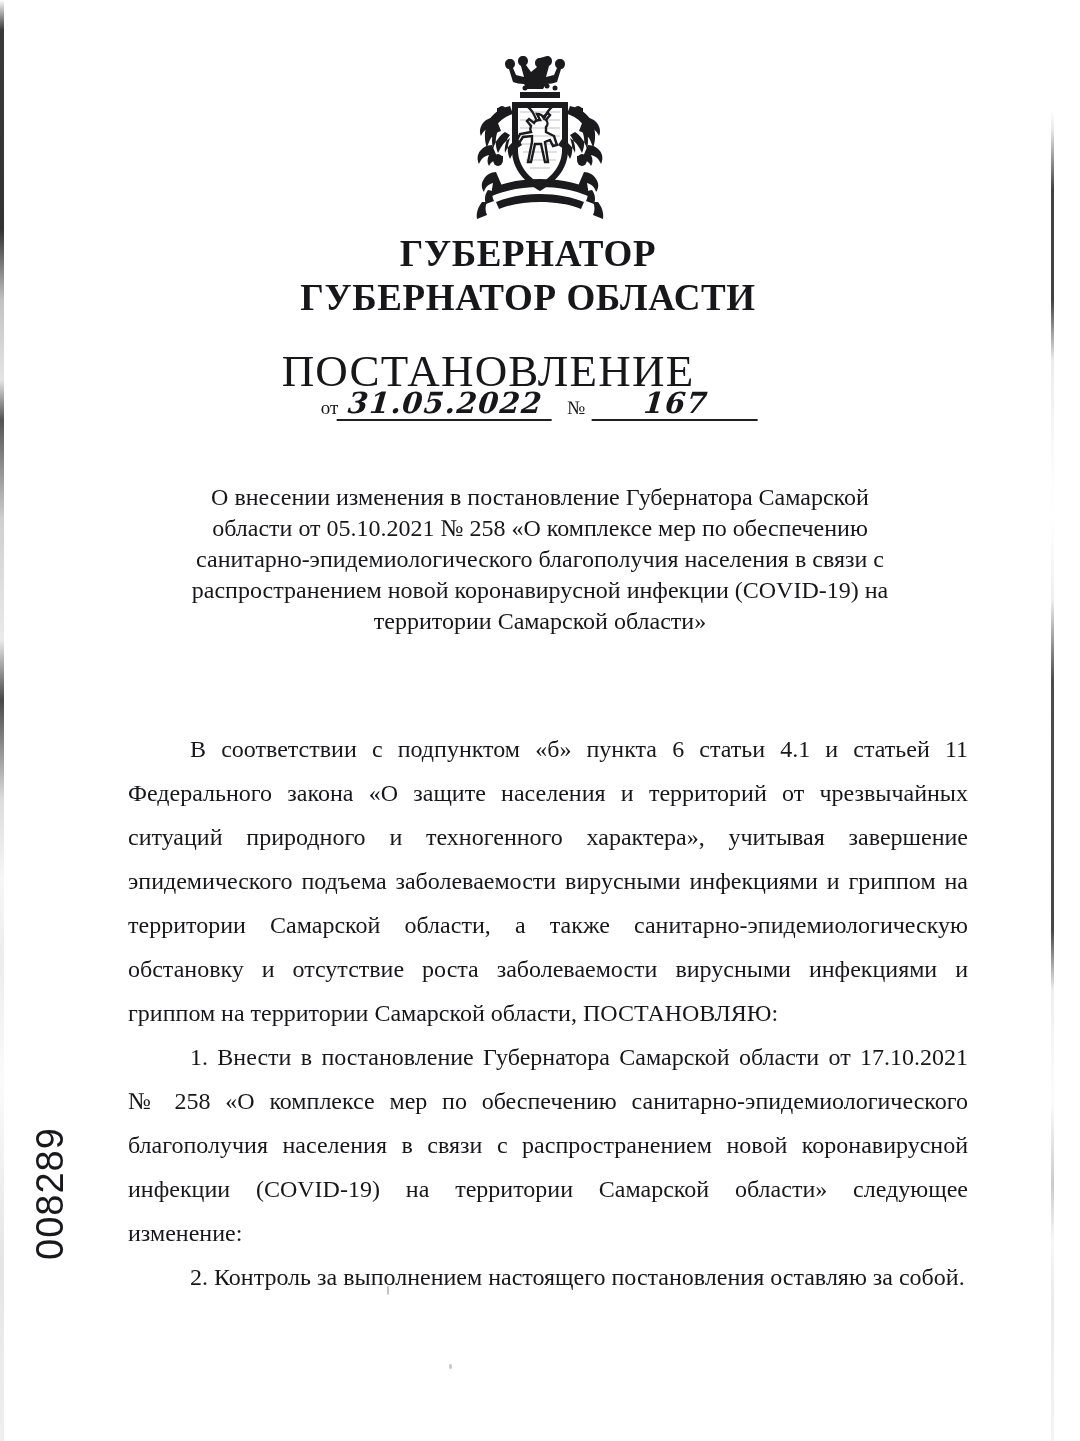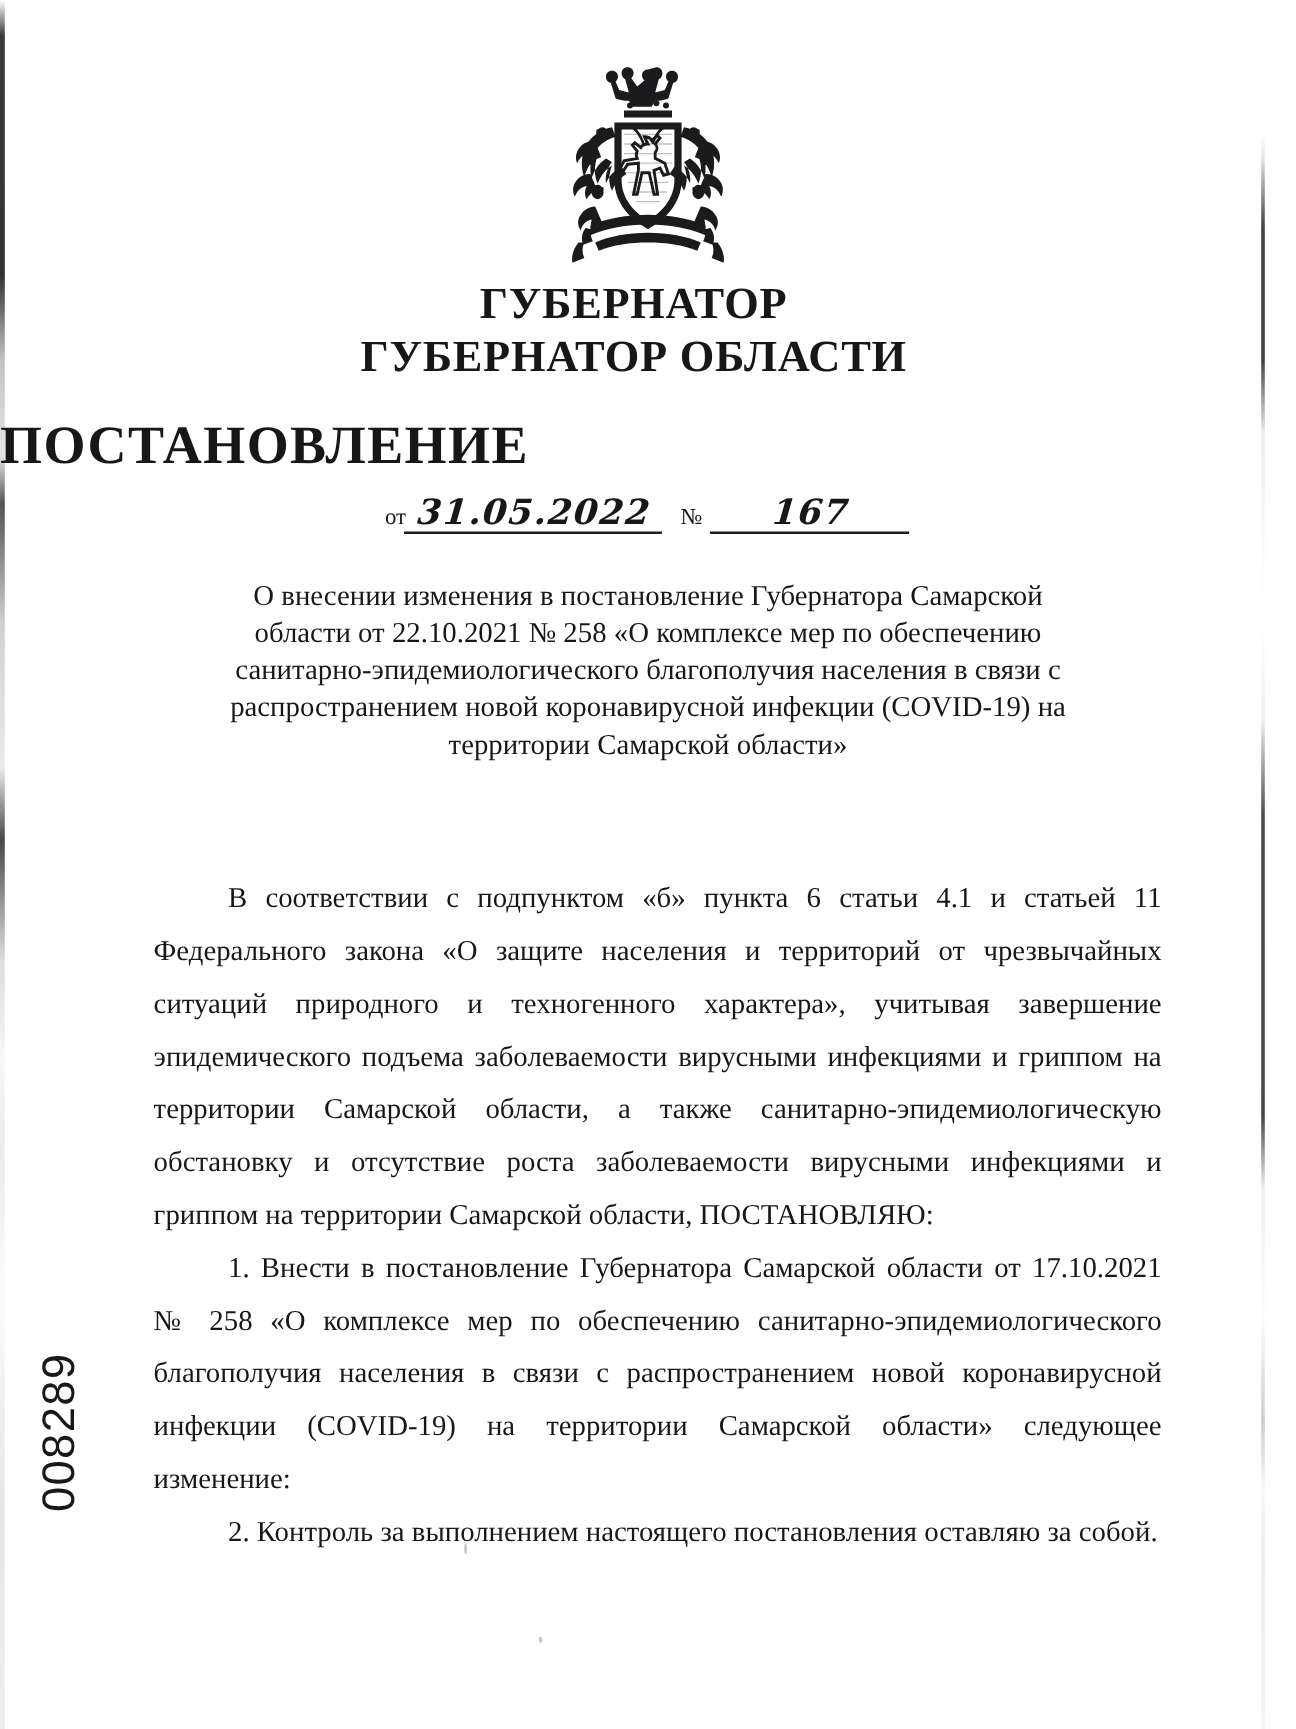--- a/index.html
+++ b/index.html
@@ -100,30 +100,31 @@
     font-weight: bold;
     font-size: 37px;
     line-height: 44px;
     letter-spacing: 0.6px;
   }
 
   .doc-type {
     position: absolute;
     left: 0; top: 344px;
     width: 976px;
+    text-align: center;
     font-size: 45px;
     line-height: 54px;
     letter-spacing: 1.2px;
-    font-weight: bold;
+    font-weight: normal;
   }
 
   
   .datenum {
     position: absolute;
-    left: 0; top: 412px;
+    left: 0; top: 388px;
     width: 1080px;
     display: flex;
     justify-content: center;
     align-items: flex-end;
     gap: 0;
   }
   .datenum .lbl {
     font-size: 19px;
     line-height: 19px;
     padding-bottom: 4px;
@@ -268,21 +269,21 @@
 
   <div class="doc-type">ПОСТАНОВЛЕНИЕ</div>
 
   <div class="datenum">
     <span class="lbl">от</span>
     <span class="hw hw-date">31.05.2022</span>
     <span class="sep">№</span>
     <span class="hw hw-num">167</span>
   </div>
 
-  <div class="subject">О внесении изменения в постановление Губернатора Самарской области от 22.10.2021 № 258 «О комплексе мер по обеспечению санитарно-эпидемиологического благополучия населения в связи с распространением новой коронавирусной инфекции (COVID-19) на территории Самарской области»</div>
+  <div class="subject">О внесении изменения в постановление Губернатора Самарской области от 05.10.2021 № 258 «О комплексе мер по обеспечению санитарно-эпидемиологического благополучия населения в связи с распространением новой коронавирусной инфекции (COVID-19) на территории Самарской области»</div>
 
   <div class="body-block">
     <p class="para">В соответствии с подпунктом «б» пункта 6 статьи 4.1 и статьей 11 Федерального закона «О защите населения и территорий от чрезвычайных ситуаций природного и техногенного характера», учитывая завершение эпидемического подъема заболеваемости вирусными инфекциями и гриппом на территории Самарской области, а также санитарно-эпидемиологическую обстановку и отсутствие роста заболеваемости вирусными инфекциями и гриппом на территории Самарской области, ПОСТАНОВЛЯЮ:</p>
     <p class="para">1. Внести в постановление Губернатора Самарской области от 17.10.2021 № 258 «О комплексе мер по обеспечению санитарно-эпидемиологического благополучия населения в связи с распространением новой коронавирусной инфекции (COVID-19) на территории Самарской области» следующее изменение:</p>
     <p class="para">2. Контроль за выполнением настоящего постановления оставляю за собой.</p>
   </div>
 
   <div class="archive-stamp">008289</div>
 
 </div>

